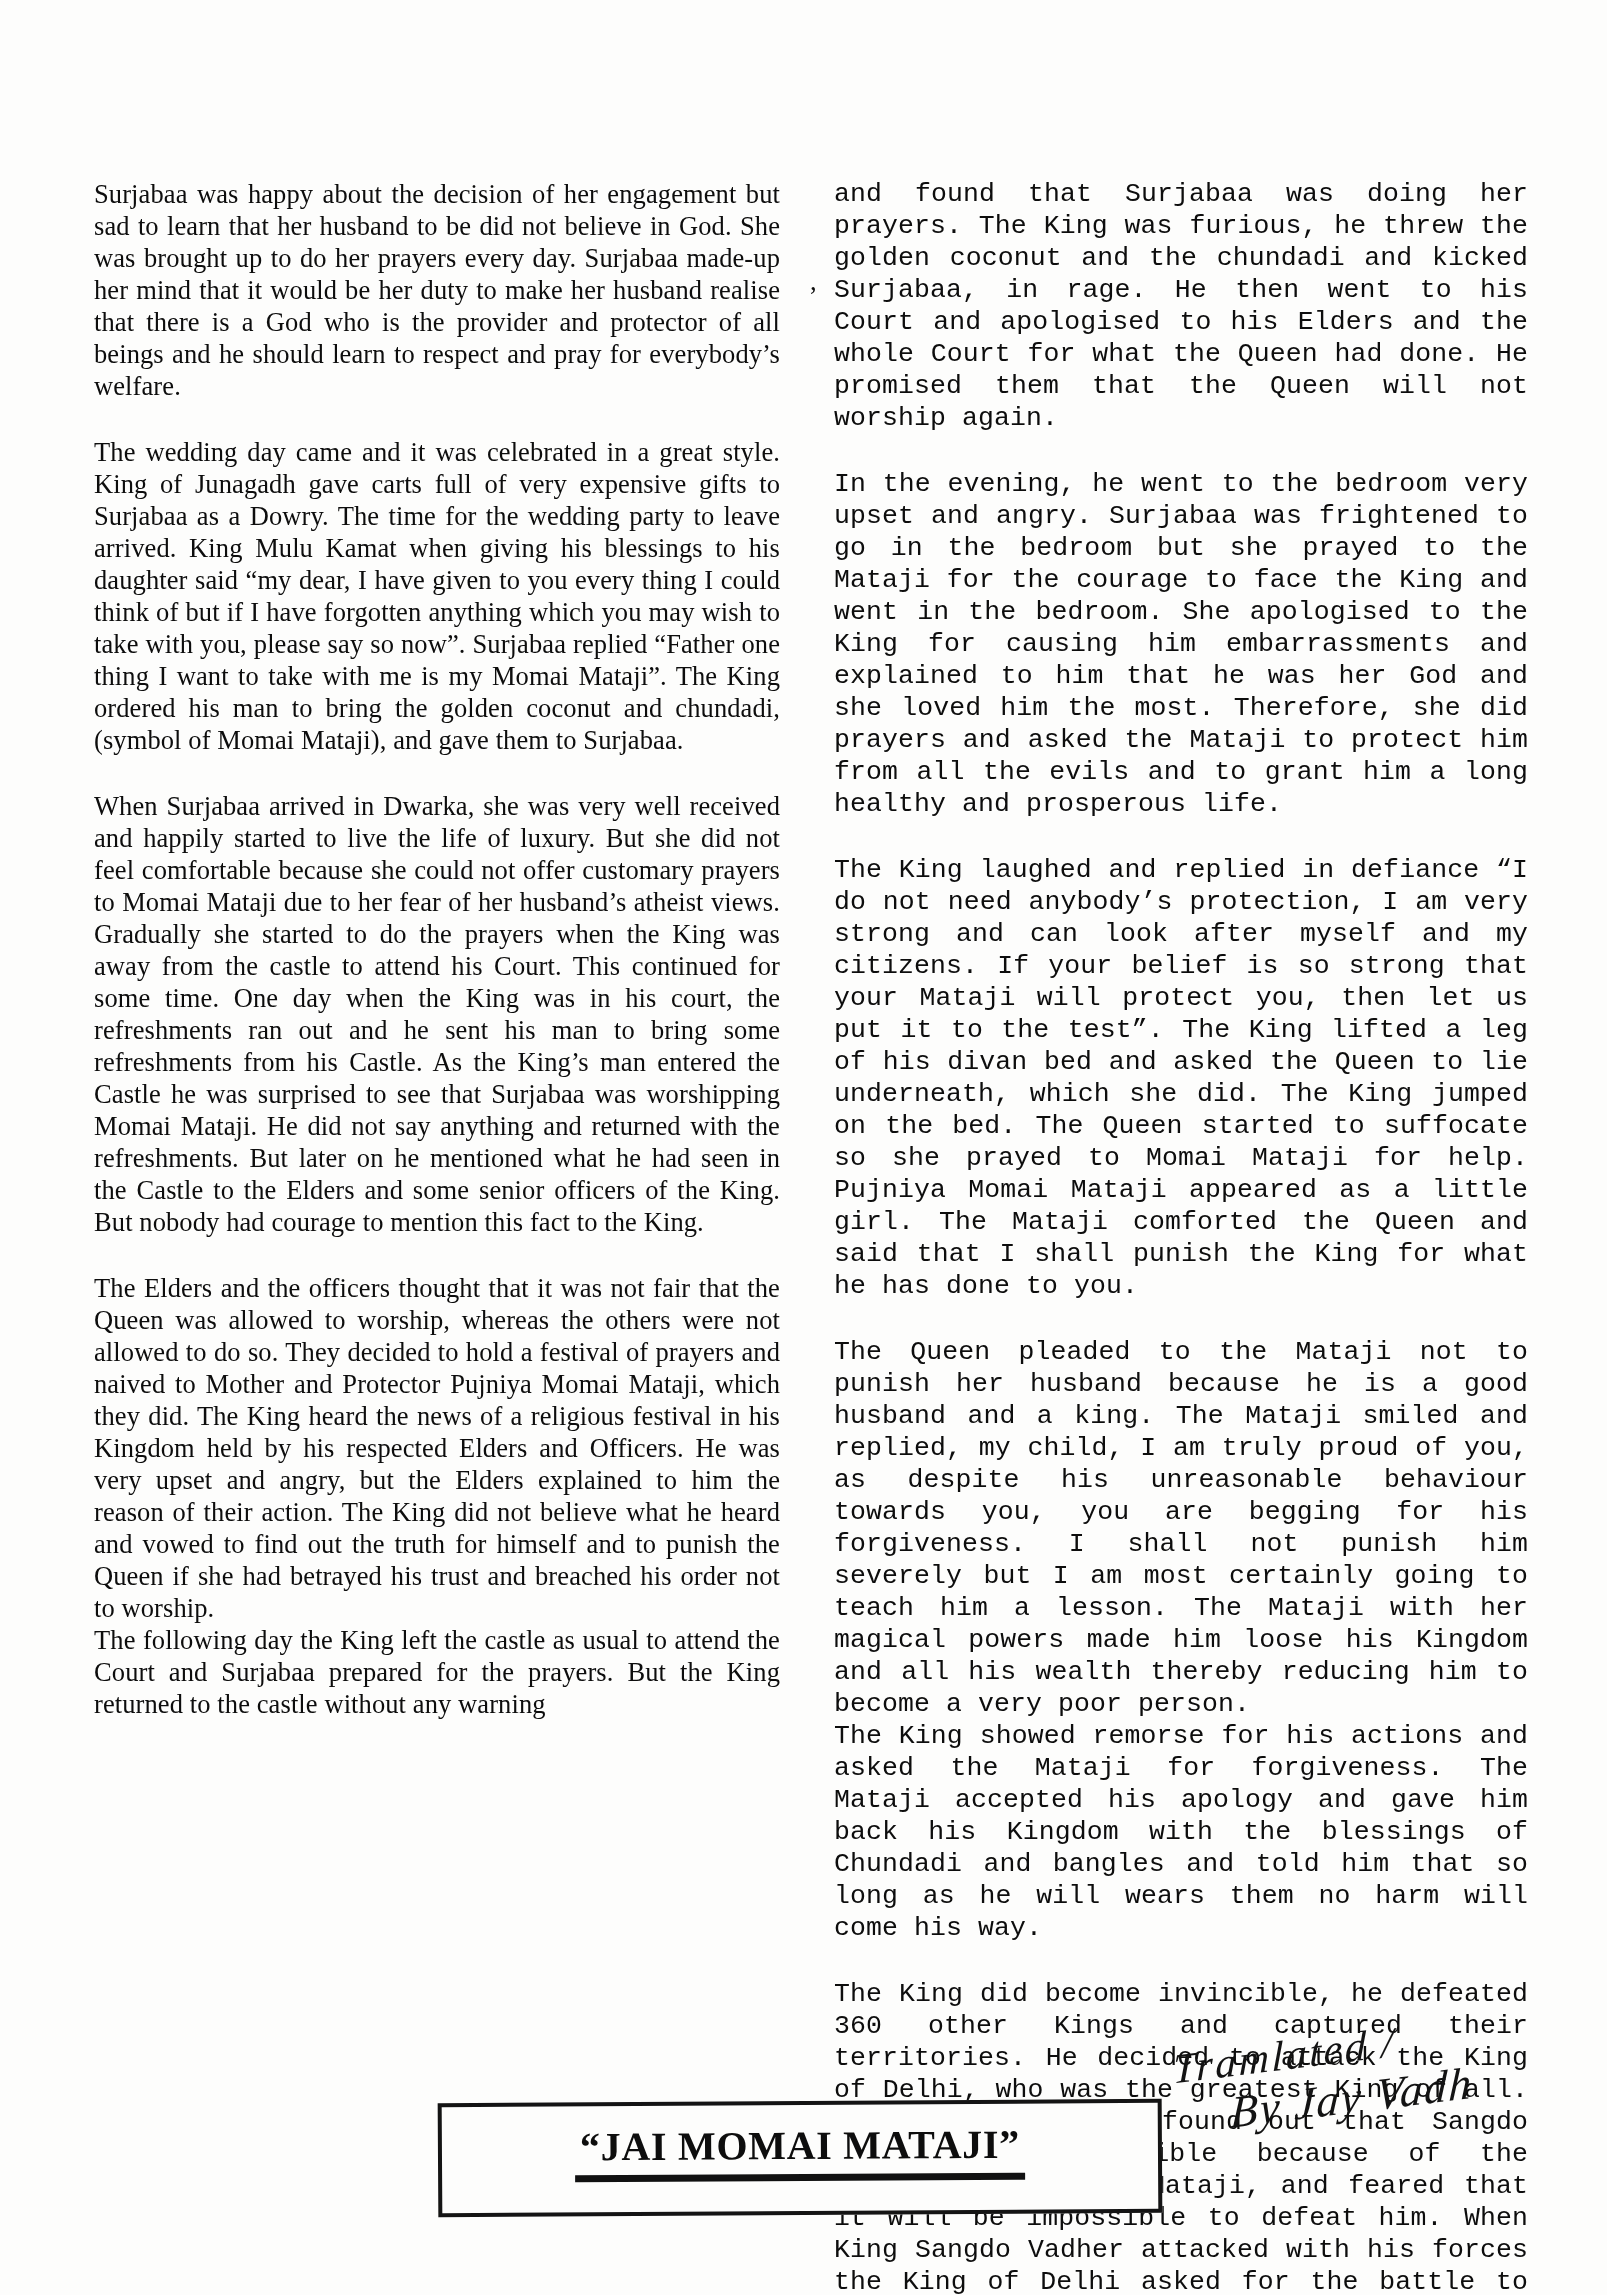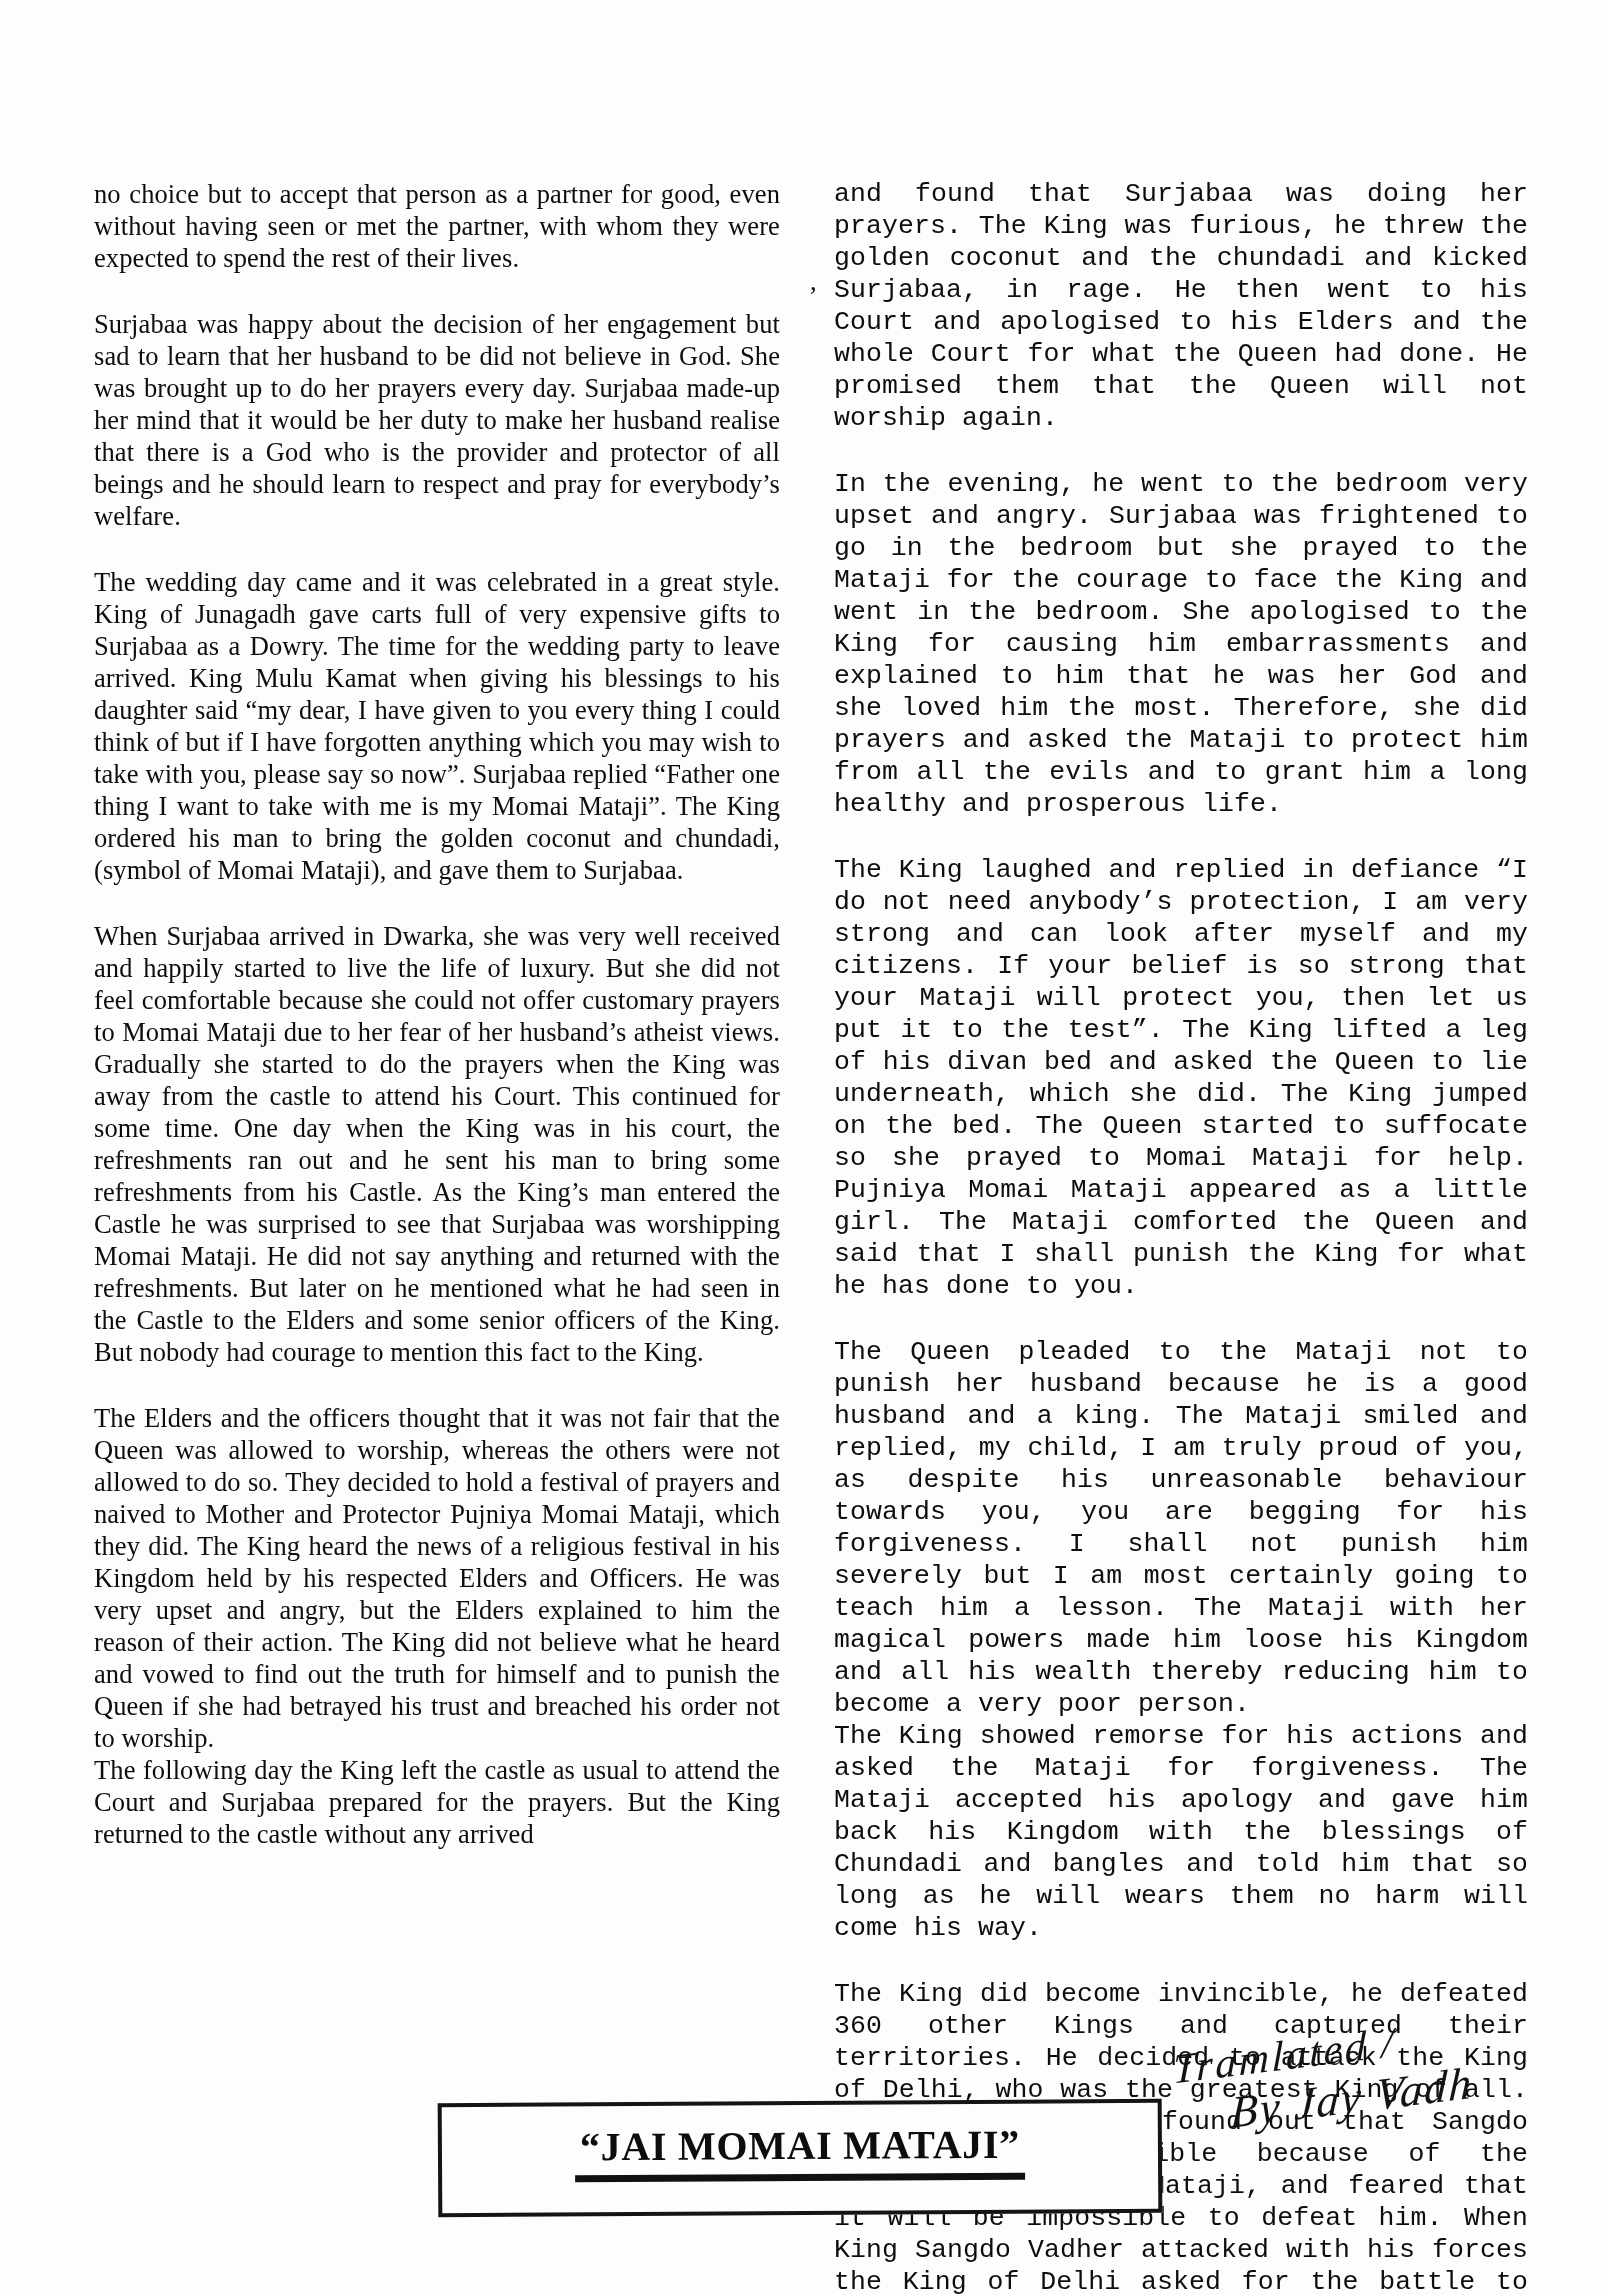--- a/index.html
+++ b/index.html
@@ -80,26 +80,25 @@
     letter-spacing: 2px;
     transform: skewX(-10deg);
   }
 </style>
 </head>
 <body>
 
 <div class="page">
 
   <div class="col col-left">
-    <p class="para">no choice but to accept that person as a partner for good, even without having seen or met the partner, with whom they were expected to spend the rest of their lives.</p>
     <p class="para">Surjabaa was happy about the decision of her engagement but sad to learn that her husband to be did not believe in God.  She was brought up to do her prayers every day.  Surjabaa made-up her mind that it would be her duty to make her husband realise that there is a God who is the provider and protector of all beings and he should learn to respect and pray for everybody’s welfare.</p>
     <p class="para">The wedding day came and it was celebrated in a great style.  King of Junagadh gave carts full of very expensive gifts to Surjabaa as a Dowry.  The time for the wedding party to leave arrived.  King Mulu Kamat when giving his blessings to his daughter said “my dear, I have given to you every thing I could think of but if I have forgotten anything which you may wish to take with you, please say so now”.  Surjabaa replied “Father one thing I want to take with me is my Momai Mataji”.  The King ordered his man to bring the golden coconut and chundadi, (symbol of Momai Mataji), and gave them to Surjabaa.</p>
     <p class="para">When Surjabaa arrived in Dwarka, she was very well received and happily started to live the life of luxury.  But she did not feel comfortable because she could not offer customary prayers to Momai Mataji due to her fear of her husband’s atheist views.  Gradually she started to do the prayers when the King was away from the castle to attend his Court.  This continued for some time.  One day when the King was in his court, the refreshments ran out and he sent his man to bring some refreshments from his Castle.  As the King’s man entered the Castle he was surprised to see that Surjabaa was worshipping Momai Mataji.  He did not say anything and returned with the refreshments.  But later on he mentioned what he had seen in the Castle to the Elders and some senior officers of the King.  But nobody had courage to mention this fact to the King.</p>
     <p class="para tight">The Elders and the officers thought that it was not fair that the Queen was allowed to worship, whereas the others were not allowed to do so.  They decided to hold a festival of prayers and naived to Mother and Protector Pujniya Momai Mataji, which they did.  The King heard the news of a religious festival in his Kingdom held by his respected Elders and Officers.  He was very upset and angry, but the Elders explained to him the reason of their action.  The King did not believe what he heard and vowed to find out the truth for himself and to punish the Queen if she had betrayed his trust and breached his order not to worship.</p>
-    <p class="para tight">The following day the King left the castle as usual to attend the Court and Surjabaa prepared for the prayers. But the King returned to the castle without any arrived</p>
+    <p class="para tight">The following day the King left the castle as usual to attend the Court and Surjabaa prepared for the prayers. But the King returned to the castle without any warning</p>
   </div>
 
   <span class="stray-comma">,</span>
 
   <div class="col col-right">
     <p class="para">and found that Surjabaa was doing her prayers.  The King was furious, he threw the golden coconut and the chundadi and kicked Surjabaa, in rage.  He then went to his Court and apologised to his Elders and the whole Court for what the Queen had done.  He promised them that the Queen will not worship again.</p>
     <p class="para">In the evening, he went to the bedroom very upset and angry. Surjabaa was frightened  to go in the bedroom but she prayed to the Mataji for the courage to face the King and went in the bedroom.   She apologised to the King for causing him embarrassments and explained to him that he was her God and she loved him the most.  Therefore, she did prayers and asked the Mataji to protect him from all the evils and to grant him a long healthy and prosperous life.</p>
     <p class="para">The King laughed and replied in defiance “I do not need anybody’s protection, I am very strong and can look after myself and my citizens. If your belief is so strong that your Mataji will protect you, then let us put it to the test”.  The King lifted a leg of his divan bed and asked the Queen to lie underneath, which she did.  The King jumped on the bed. The Queen started to suffocate so she prayed to Momai Mataji for help.  Pujniya Momai Mataji appeared as a little girl.  The Mataji comforted the Queen and said that I shall punish the King for what he has done to you.</p>
     <p class="para tight">The Queen pleaded to the Mataji not to punish her husband because he is a good husband and a king.  The Mataji smiled and replied, my child, I am truly proud of you, as despite his unreasonable behaviour towards you, you are begging for his forgiveness.  I shall not punish him severely but I am most certainly going to teach him a lesson.  The Mataji with her magical powers made him loose his Kingdom and all his wealth thereby reducing him to become a very poor person.</p>
     <p class="para">The King showed remorse for his actions and asked the Mataji for forgiveness.  The Mataji accepted his apology and gave him back his Kingdom with the blessings of Chundadi and bangles  and told him that so long as he will wears them no harm will come his way.</p>

